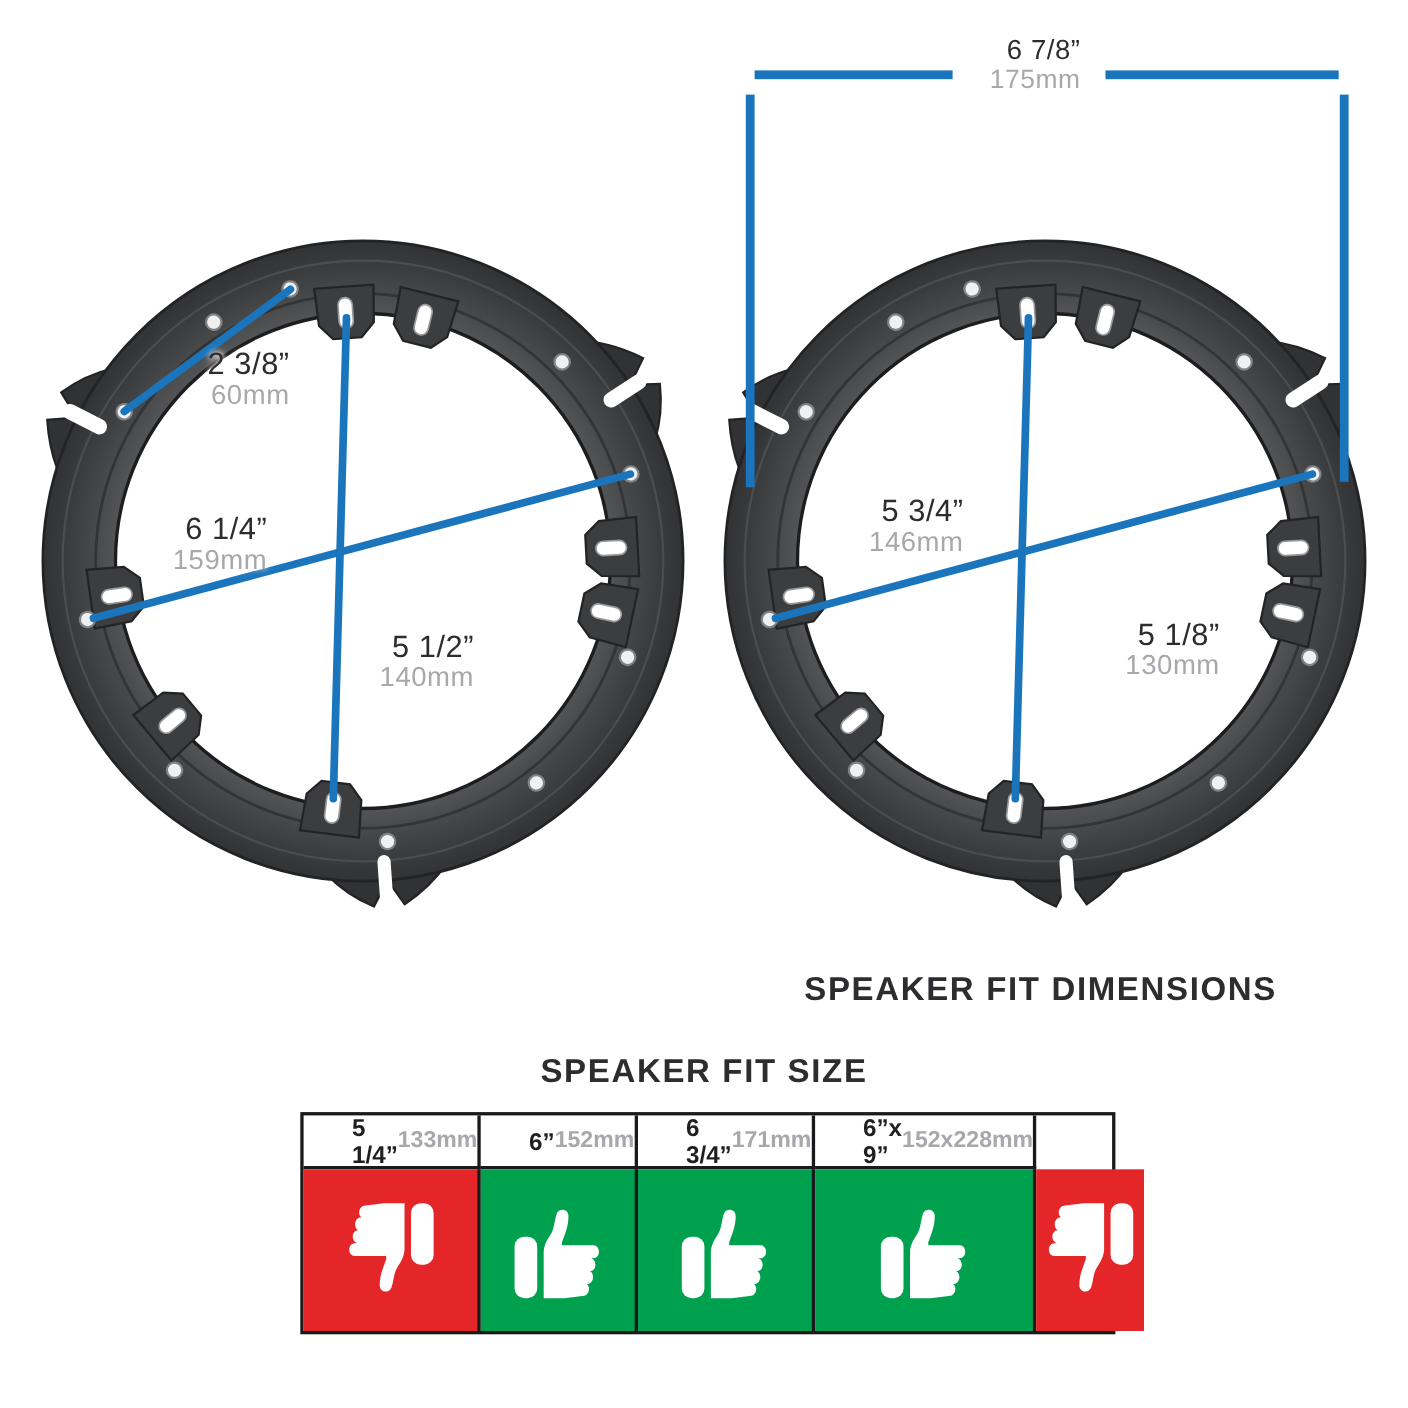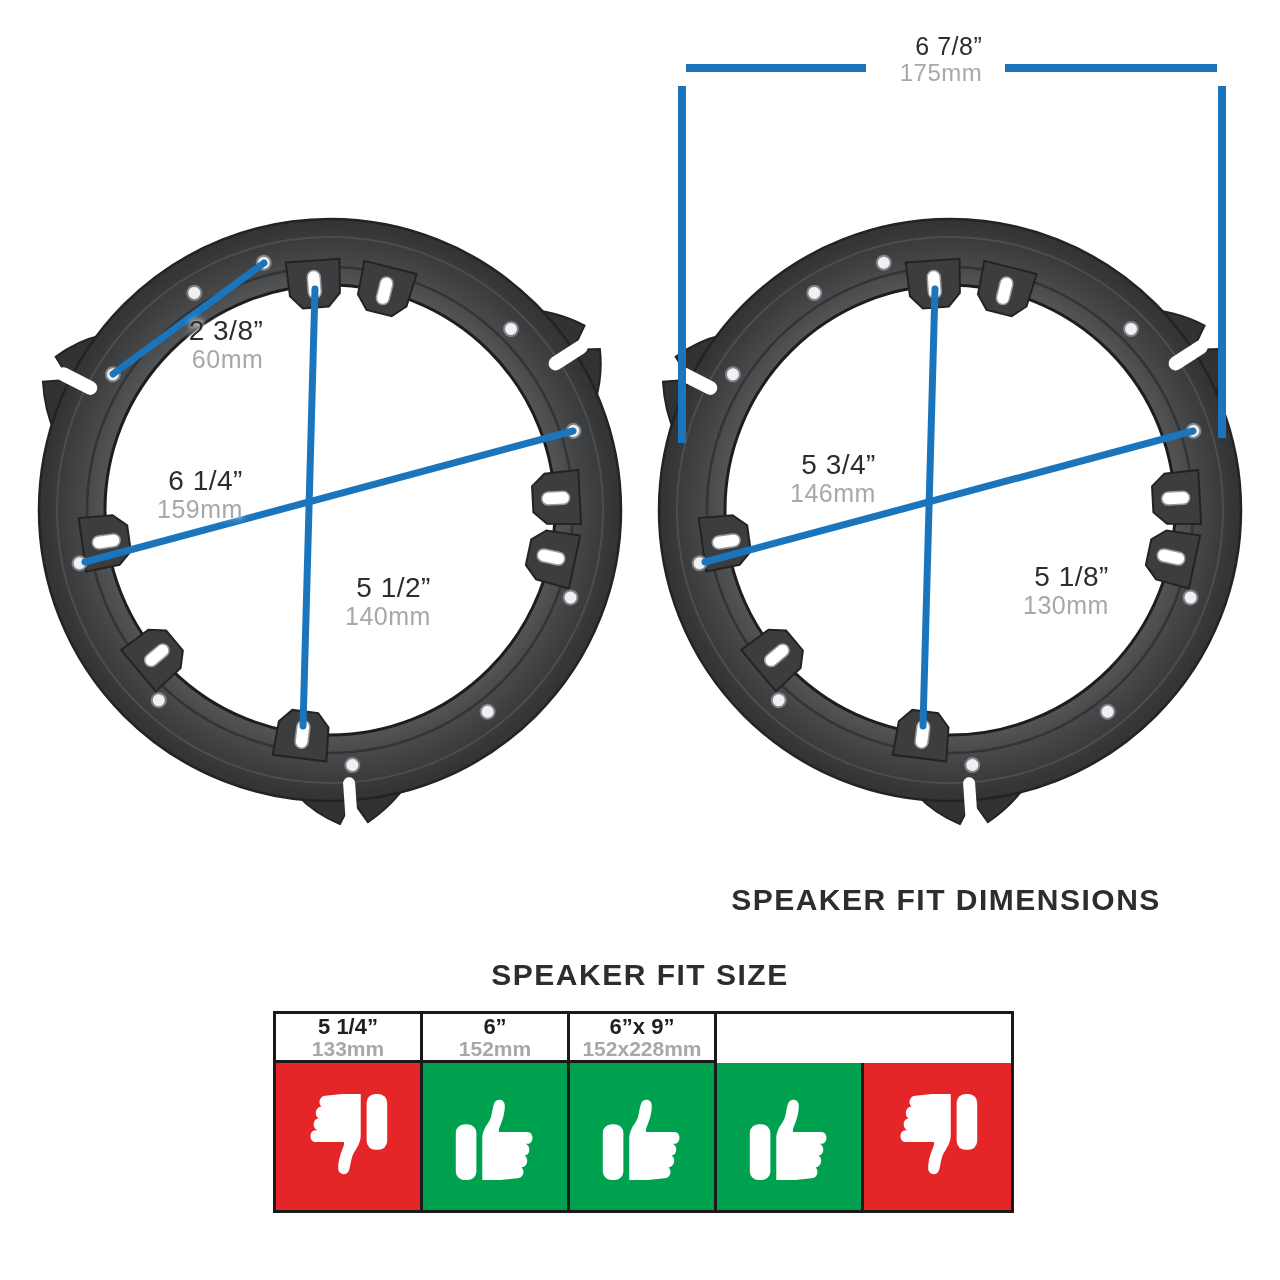--- a/index.html
+++ b/index.html
@@ -43,23 +43,23 @@
   #caption-right{left:946px;top:883px;}
   #fit-title{left:640px;top:958px;}
 
   .fit-table{
     position:absolute;left:273px;top:1011px;width:741px;
     border:3px solid var(--line);
     display:grid;grid-template-columns:repeat(5,1fr);grid-template-rows:49px 147px;
     background:#fff;
   }
   .fit-head{
-    grid-row:1;display:flex;flex-direction:column;align-items:center;justify-content:space-between;
+    grid-row:1;display:flex;align-items:center;justify-content:space-between;
     border-right:3px solid var(--line);border-bottom:3px solid var(--line);
-    font-weight:bold;line-height:1.05;padding-top:1px;
+    font-weight:bold;line-height:1.05;padding-top:1px;padding-left:44px;
   }
   .fit-head:nth-child(5){border-right:none;margin-left:13px;}
   .fit-head .in{font-size:22px;color:#1f1f21;}
   .fit-head .mm{font-size:21px;color:var(--gray);}
   .fit-cell{
     grid-row:2;display:flex;align-items:center;justify-content:center;
     border-right:3px solid var(--line);
   }
   .fit-cell:last-child{border-right:none;}
   .fit-cell.bad{background:var(--red);}
@@ -221,20 +221,24 @@
   <div class="fit-table">
     <div class="fit-head">
       <div class="in">5 1/4”</div>
       <div class="mm">133mm</div>
     </div>
     <div class="fit-head">
       <div class="in">6”</div>
       <div class="mm">152mm</div>
     </div>
     <div class="fit-head">
+      <div class="in">6 3/4”</div>
+      <div class="mm">171mm</div>
+    </div>
+    <div class="fit-head">
       <div class="in">6”x 9”</div>
       <div class="mm">152x228mm</div>
     </div>
 
     <div class="fit-cell bad">
       <svg class="thumb" viewBox="0 0 100 100">
           <use href="#thumbShape" transform="rotate(180 50 50)"></use>
         </svg>
     </div>
     <div class="fit-cell good">

